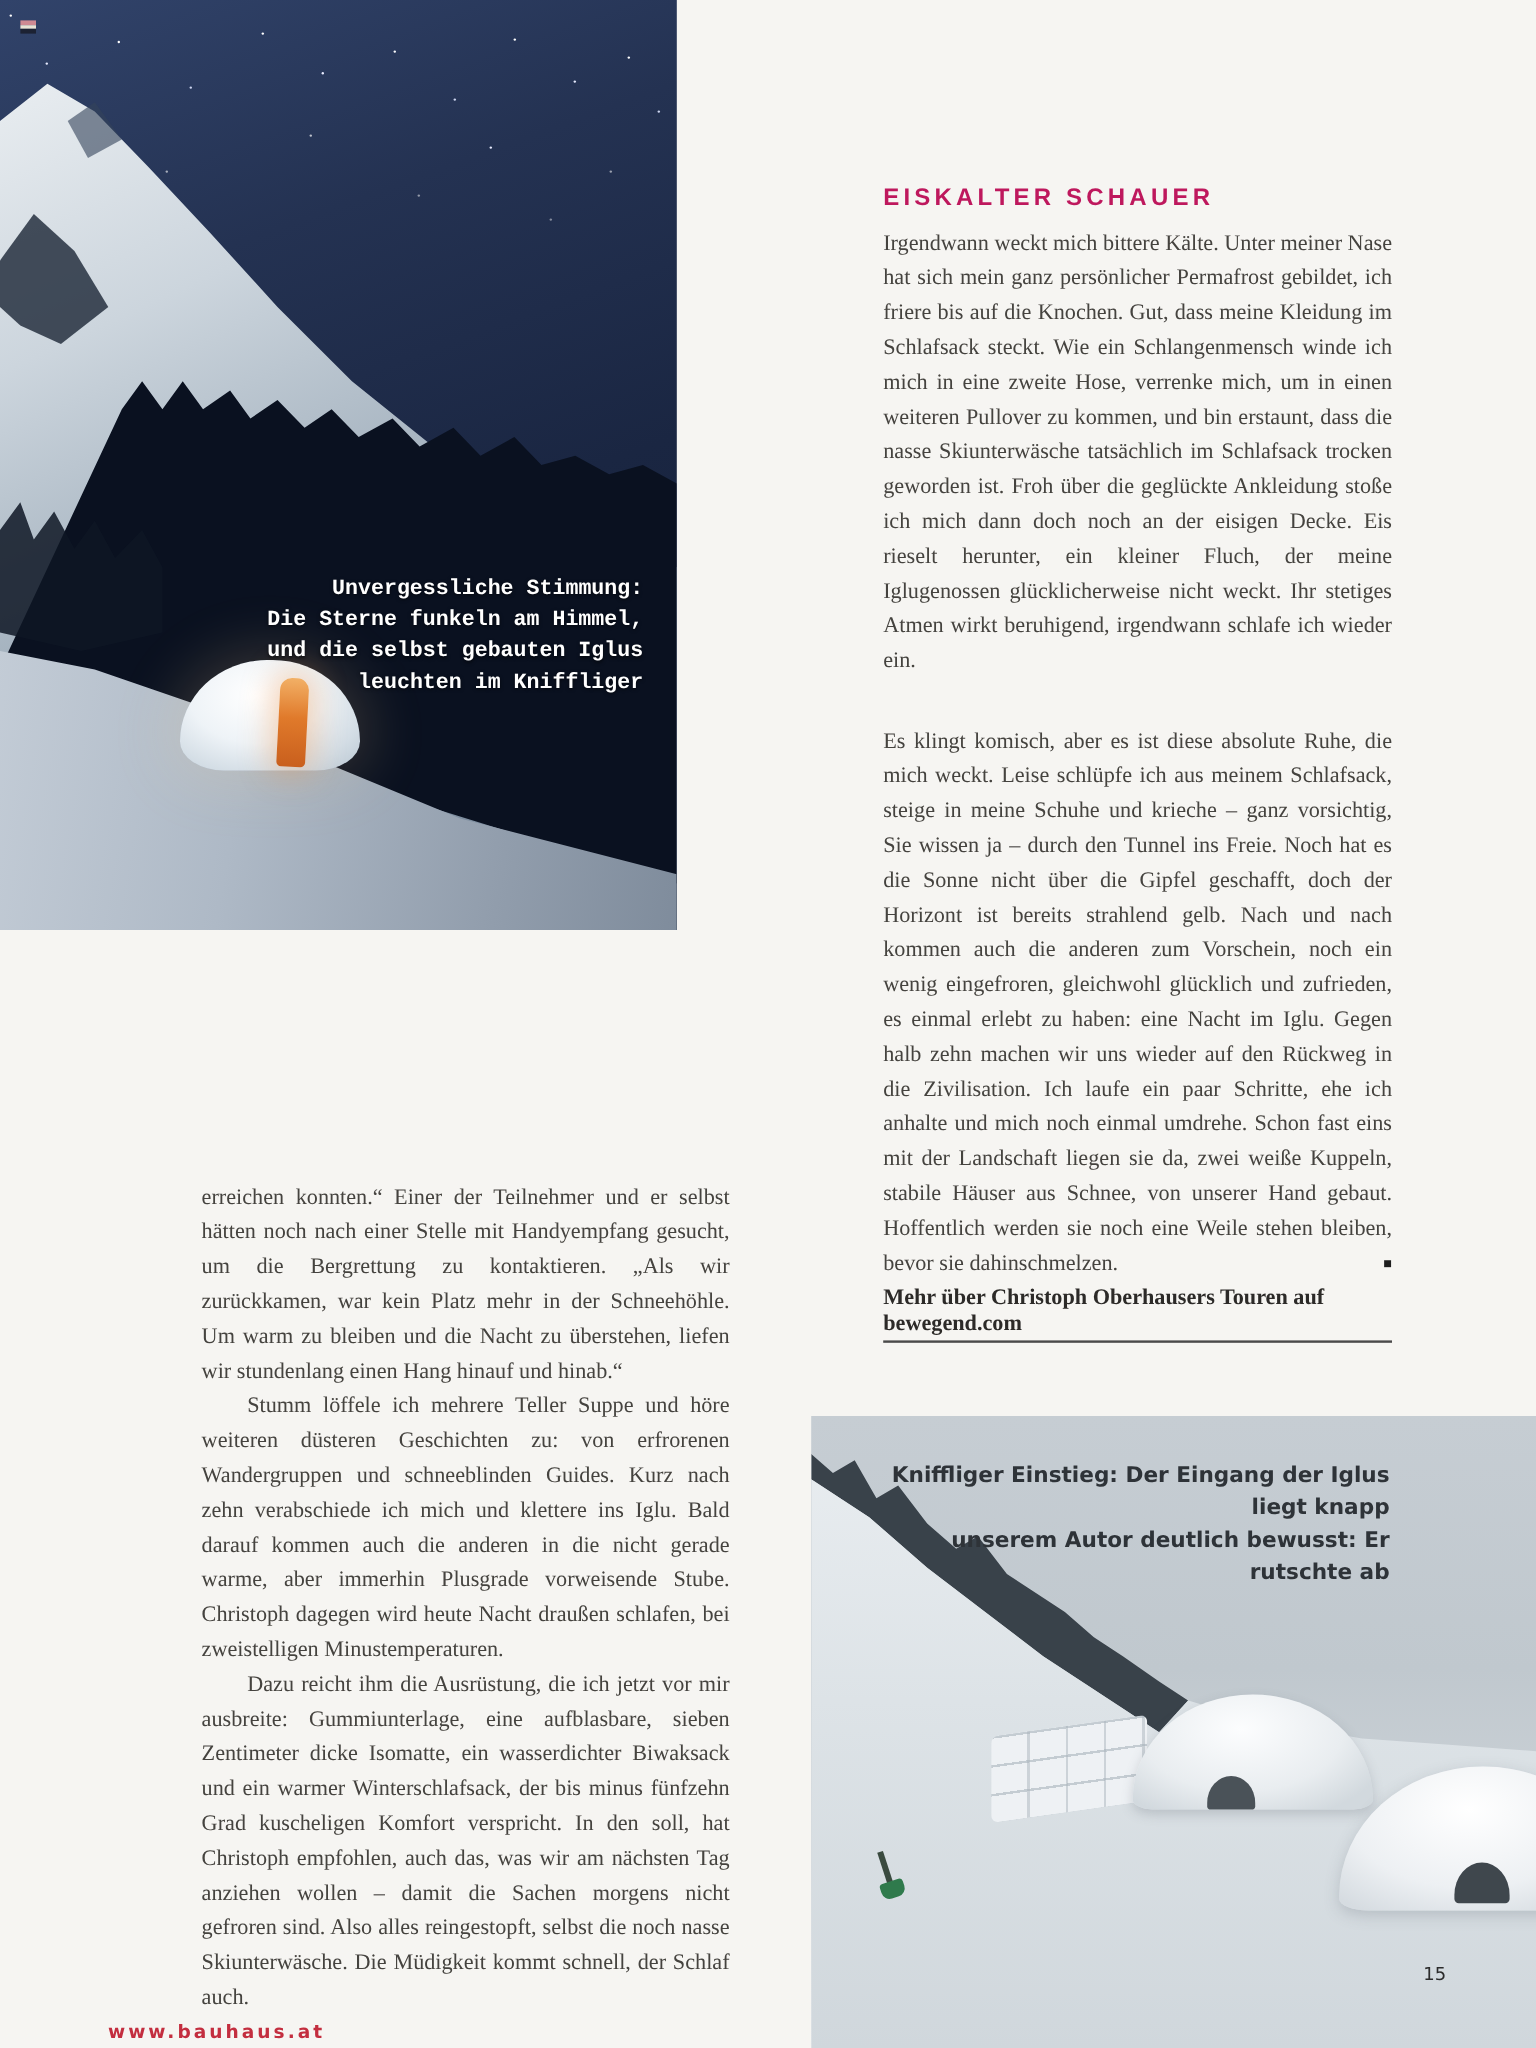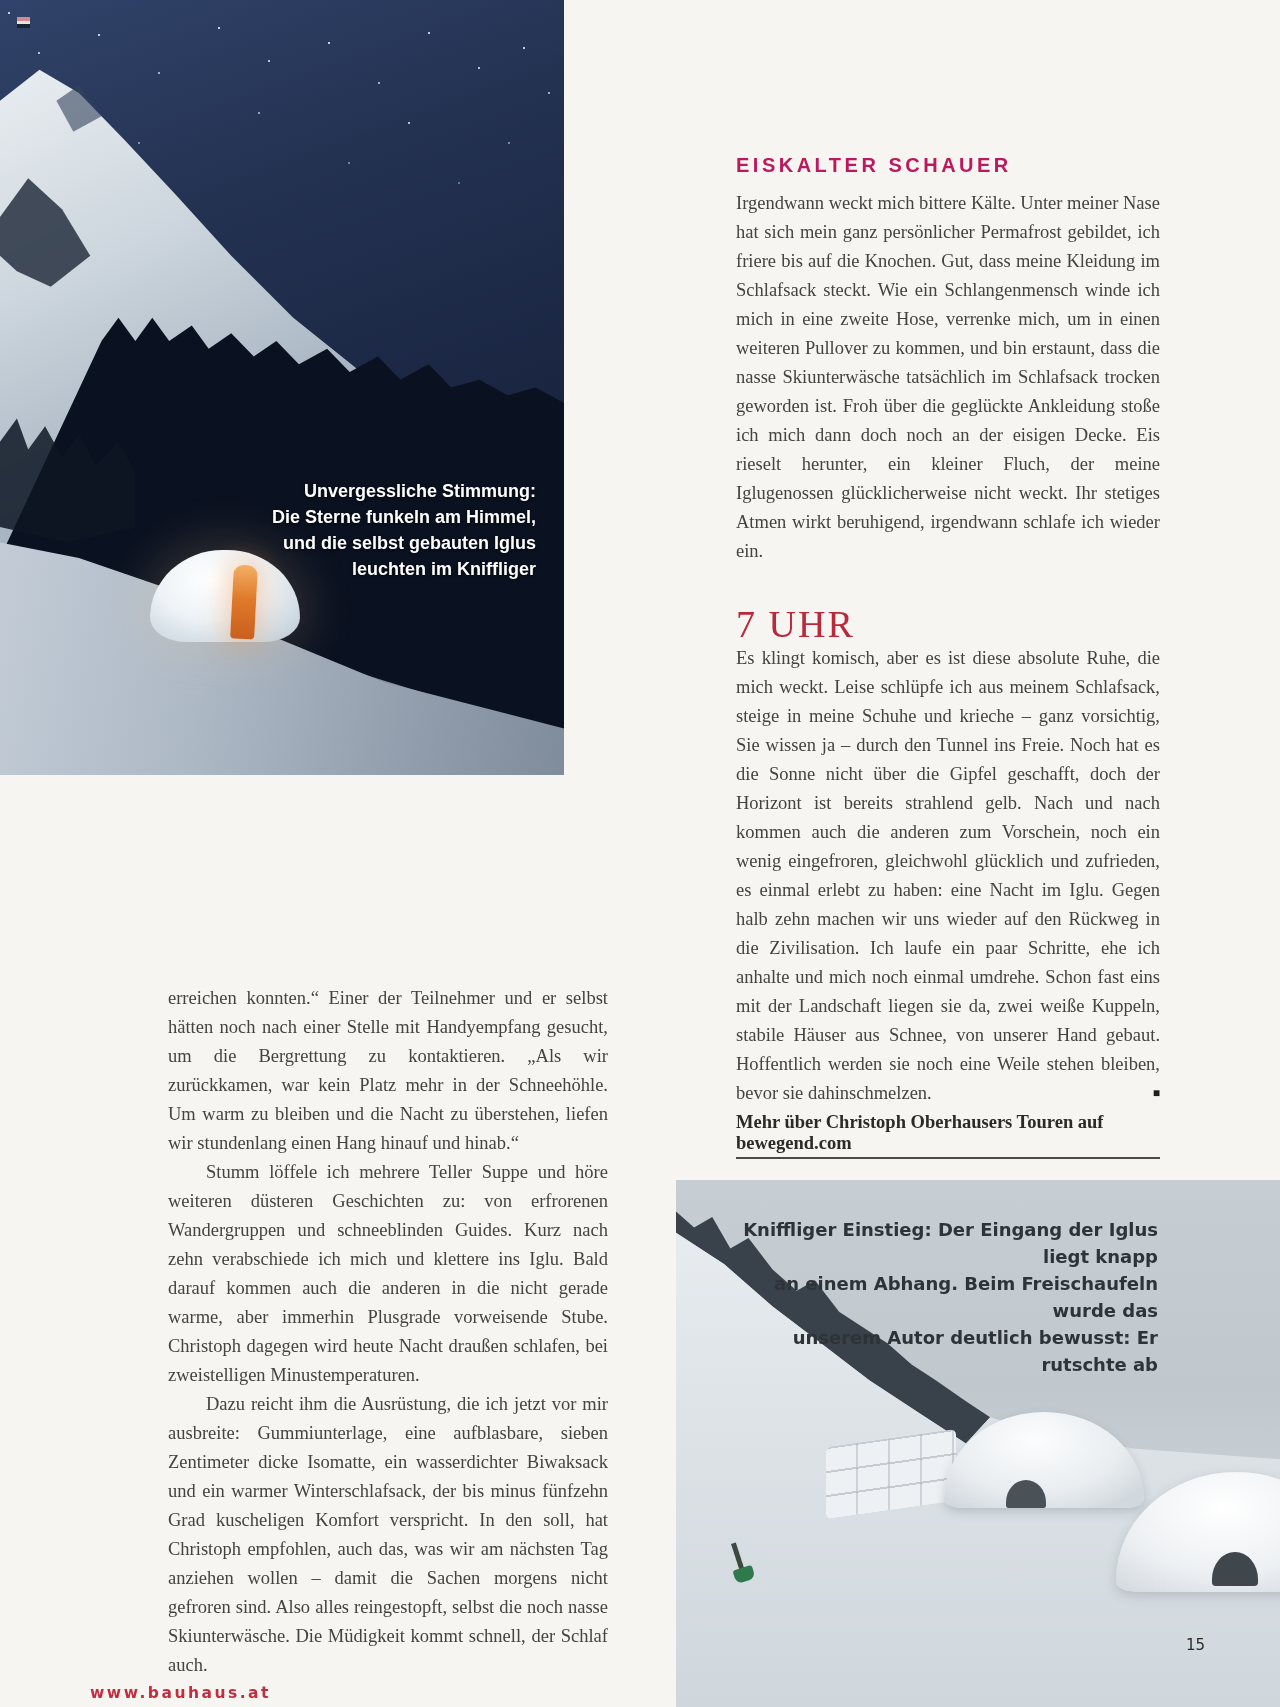--- a/index.html
+++ b/index.html
@@ -57,21 +57,21 @@
     box-shadow:0 0 50px 8px rgba(255,214,150,.18);
   }
   .igloo-door{
     position:absolute;left:232px;top:565px;width:24px;height:74px;
     background:linear-gradient(180deg,#f2b066 0%,#e07a2b 45%,#c95f1d 100%);
     border-radius:10px 10px 4px 4px;transform:rotate(3deg);
     box-shadow:0 0 26px 6px rgba(240,140,60,.35);
   }
   .caption-top{
     position:absolute;right:28px;top:478px;text-align:right;color:#ffffff;
-    font-family:Liberation Sans, sans-serif;font-weight:bold;font-size:18px;line-height:26px;
+    font-family:Liberation Mono, monospace;font-weight:bold;font-size:18px;line-height:26px;
     text-shadow:0 1px 3px rgba(0,0,0,.65);
   }
   .caption-top span{display:block;}
   
   .logo{position:absolute;left:17px;top:17px;width:13px;height:11px;}
   .logo i{display:block;height:3.67px;}
   .logo .s1{background:#cf8a93;}
   .logo .s2{background:#e9e3d4;}
   .logo .s3{background:#1c2233;}
   
@@ -188,21 +188,20 @@
 </div>
 
 <div class="col-right">
 
   <div class="sec sec-1">
     <h3 class="subtitle">EISKALTER SCHAUER</h3>
     <p class="body"><span>Irgendwann weckt mich bittere Kälte. Unter meiner Nase hat sich mein ganz persönlicher Permafrost gebildet, ich friere bis auf die Knochen. Gut, dass meine Kleidung im Schlafsack steckt. Wie ein Schlangenmensch winde ich mich in eine zweite Hose, verrenke mich, um in einen weiteren Pullover zu kommen, und bin erstaunt, dass die nasse Skiunterwäsche tatsächlich im Schlafsack trocken geworden ist. Froh über die geglückte Ankleidung stoße ich mich dann doch noch an der eisigen Decke. Eis rieselt herunter, ein kleiner Fluch, der meine Iglugenossen glücklicherweise nicht weckt. Ihr stetiges Atmen wirkt beruhigend, irgendwann schlafe ich wieder ein.</span></p>
   </div>
 
   <div class="sec sec-2">
-    <h2 class="time">7 UHR</h2>
     <p class="body"><span>Es klingt komisch, aber es ist diese absolute Ruhe, die mich weckt. Leise schlüpfe ich aus meinem Schlafsack, steige in meine Schuhe und krieche – ganz vorsichtig, Sie wissen ja – durch den Tunnel ins Freie. Noch hat es die Sonne nicht über die Gipfel geschafft, doch der Horizont ist bereits strahlend gelb. Nach und nach kommen auch die anderen zum Vorschein, noch ein wenig eingefroren, gleichwohl glücklich und zufrieden, es einmal erlebt zu haben: eine Nacht im Iglu. Gegen halb zehn machen wir uns wieder auf den Rückweg in die Zivilisation. Ich laufe ein paar Schritte, ehe ich anhalte und mich noch einmal umdrehe. Schon fast eins mit der Landschaft liegen sie da, zwei weiße Kuppeln, stabile Häuser aus Schnee, von unserer Hand gebaut. Hoffentlich werden sie noch eine Weile stehen bleiben, bevor sie dahinschmelzen.</span><span class="endmark">■</span></p>
     <a class="article-link" href="#">Mehr über Christoph Oberhausers Touren auf bewegend.com</a>
   </div>
 
 </div>
 
 <div class="col-left">
   <p class="body">erreichen konnten.“ Einer der Teilnehmer und er selbst hätten noch nach einer Stelle mit Handyempfang gesucht, um die Bergrettung zu kontaktieren. „Als wir zurückkamen, war kein Platz mehr in der Schneehöhle. Um warm zu bleiben und die Nacht zu überstehen, liefen wir stundenlang einen Hang hinauf und hinab.“</p>
   <p class="body indent">Stumm löffele ich mehrere Teller Suppe und höre weiteren düsteren Geschichten zu: von erfrorenen Wandergruppen und schneeblinden Guides. Kurz nach zehn verabschiede ich mich und klettere ins Iglu. Bald darauf kommen auch die anderen in die nicht gerade warme, aber immerhin Plusgrade vorweisende Stube. Christoph dagegen wird heute Nacht draußen schlafen, bei zweistelligen Minustemperaturen.</p>
   <p class="body indent">Dazu reicht ihm die Ausrüstung, die ich jetzt vor mir ausbreite: Gummiunterlage, eine aufblasbare, sieben Zentimeter dicke Isomatte, ein wasserdichter Biwaksack und ein warmer Winterschlafsack, der bis minus fünfzehn Grad kuscheligen Komfort verspricht. In den soll, hat Christoph empfohlen, auch das, was wir am nächsten Tag anziehen wollen – damit die Sachen morgens nicht gefroren sind. Also alles reingestopft, selbst die noch nasse Skiunterwäsche. Die Müdigkeit kommt schnell, der Schlaf auch.</p>
@@ -215,19 +214,18 @@
   <div class="dome1"></div>
   <div class="dome1-door"></div>
   <div class="dome2"></div>
   <div class="dome2-door"></div>
   <div class="shovel">
     <div class="handle"></div>
     <div class="blade"></div>
   </div>
   <div class="caption-bottom">
     <span>Kniffliger Einstieg: Der Eingang der Iglus liegt knapp</span>
-    <span>an einem Abhang. Beim Freischaufeln wurde das</span>
     <span>unserem Autor deutlich bewusst: Er rutschte ab</span>
   </div>
 </div>
 
 <a class="footer-url" href="#">www.bauhaus.at</a>
 <div class="page-number">15</div>
 
 </body></html>

